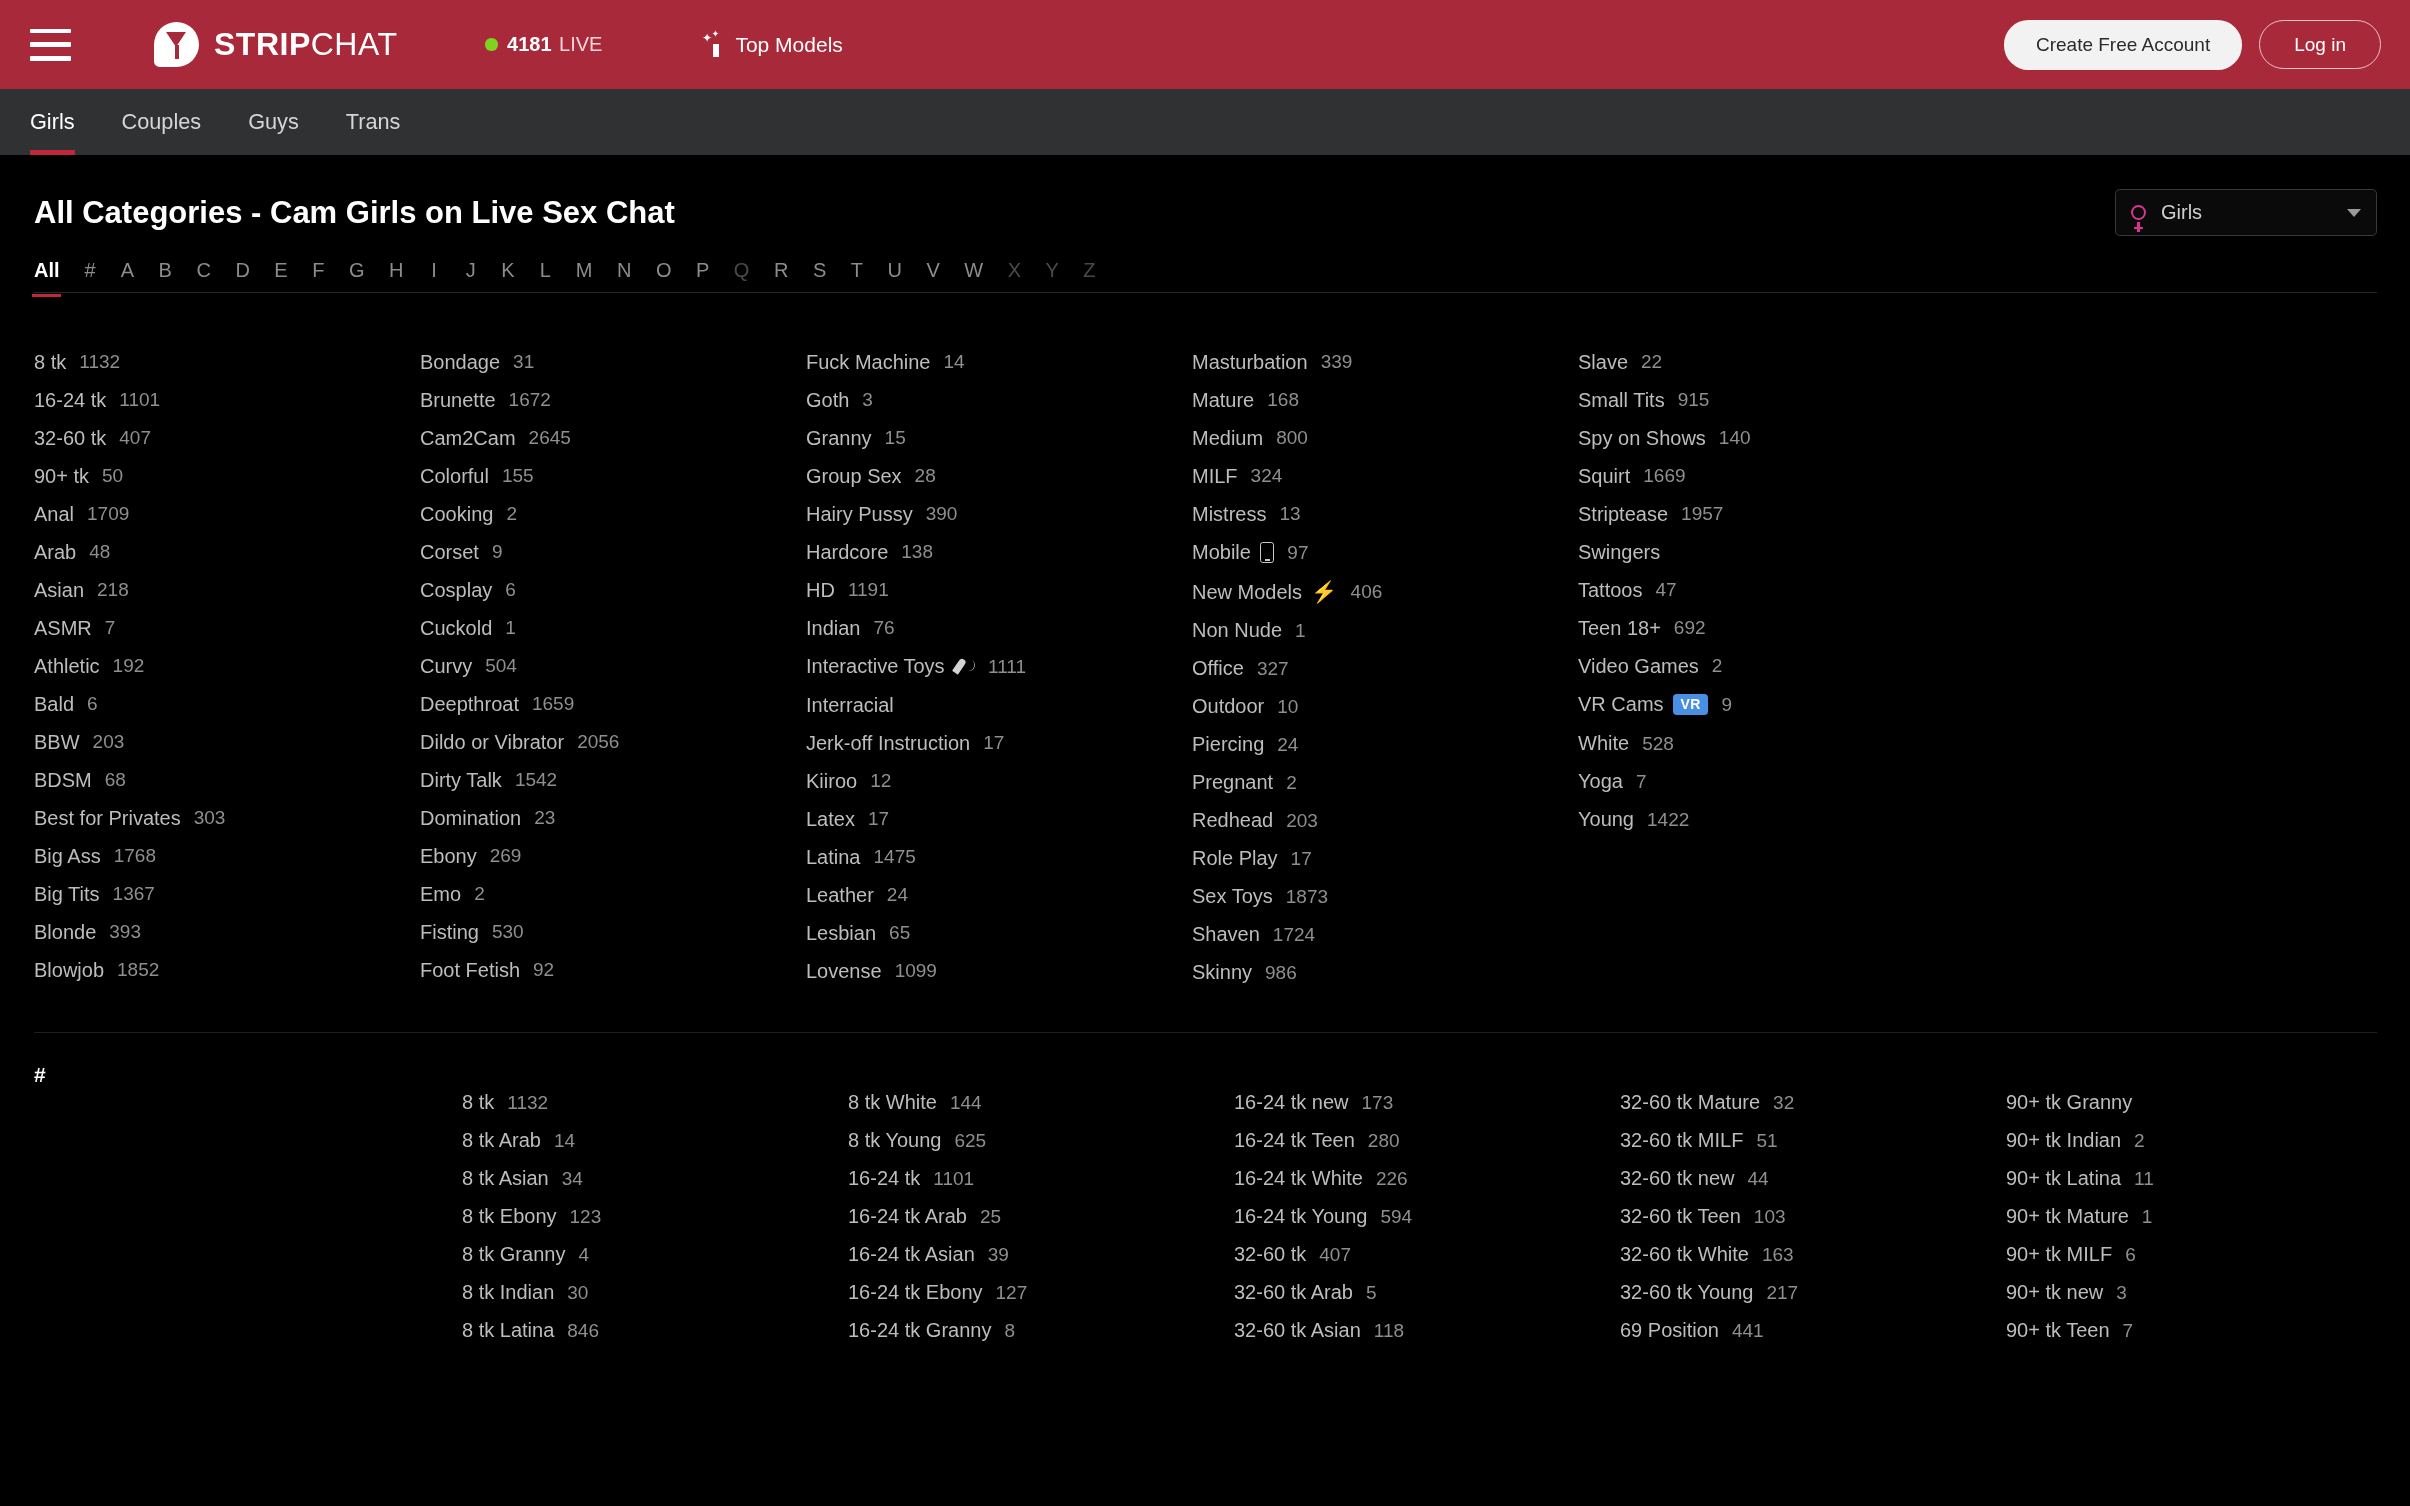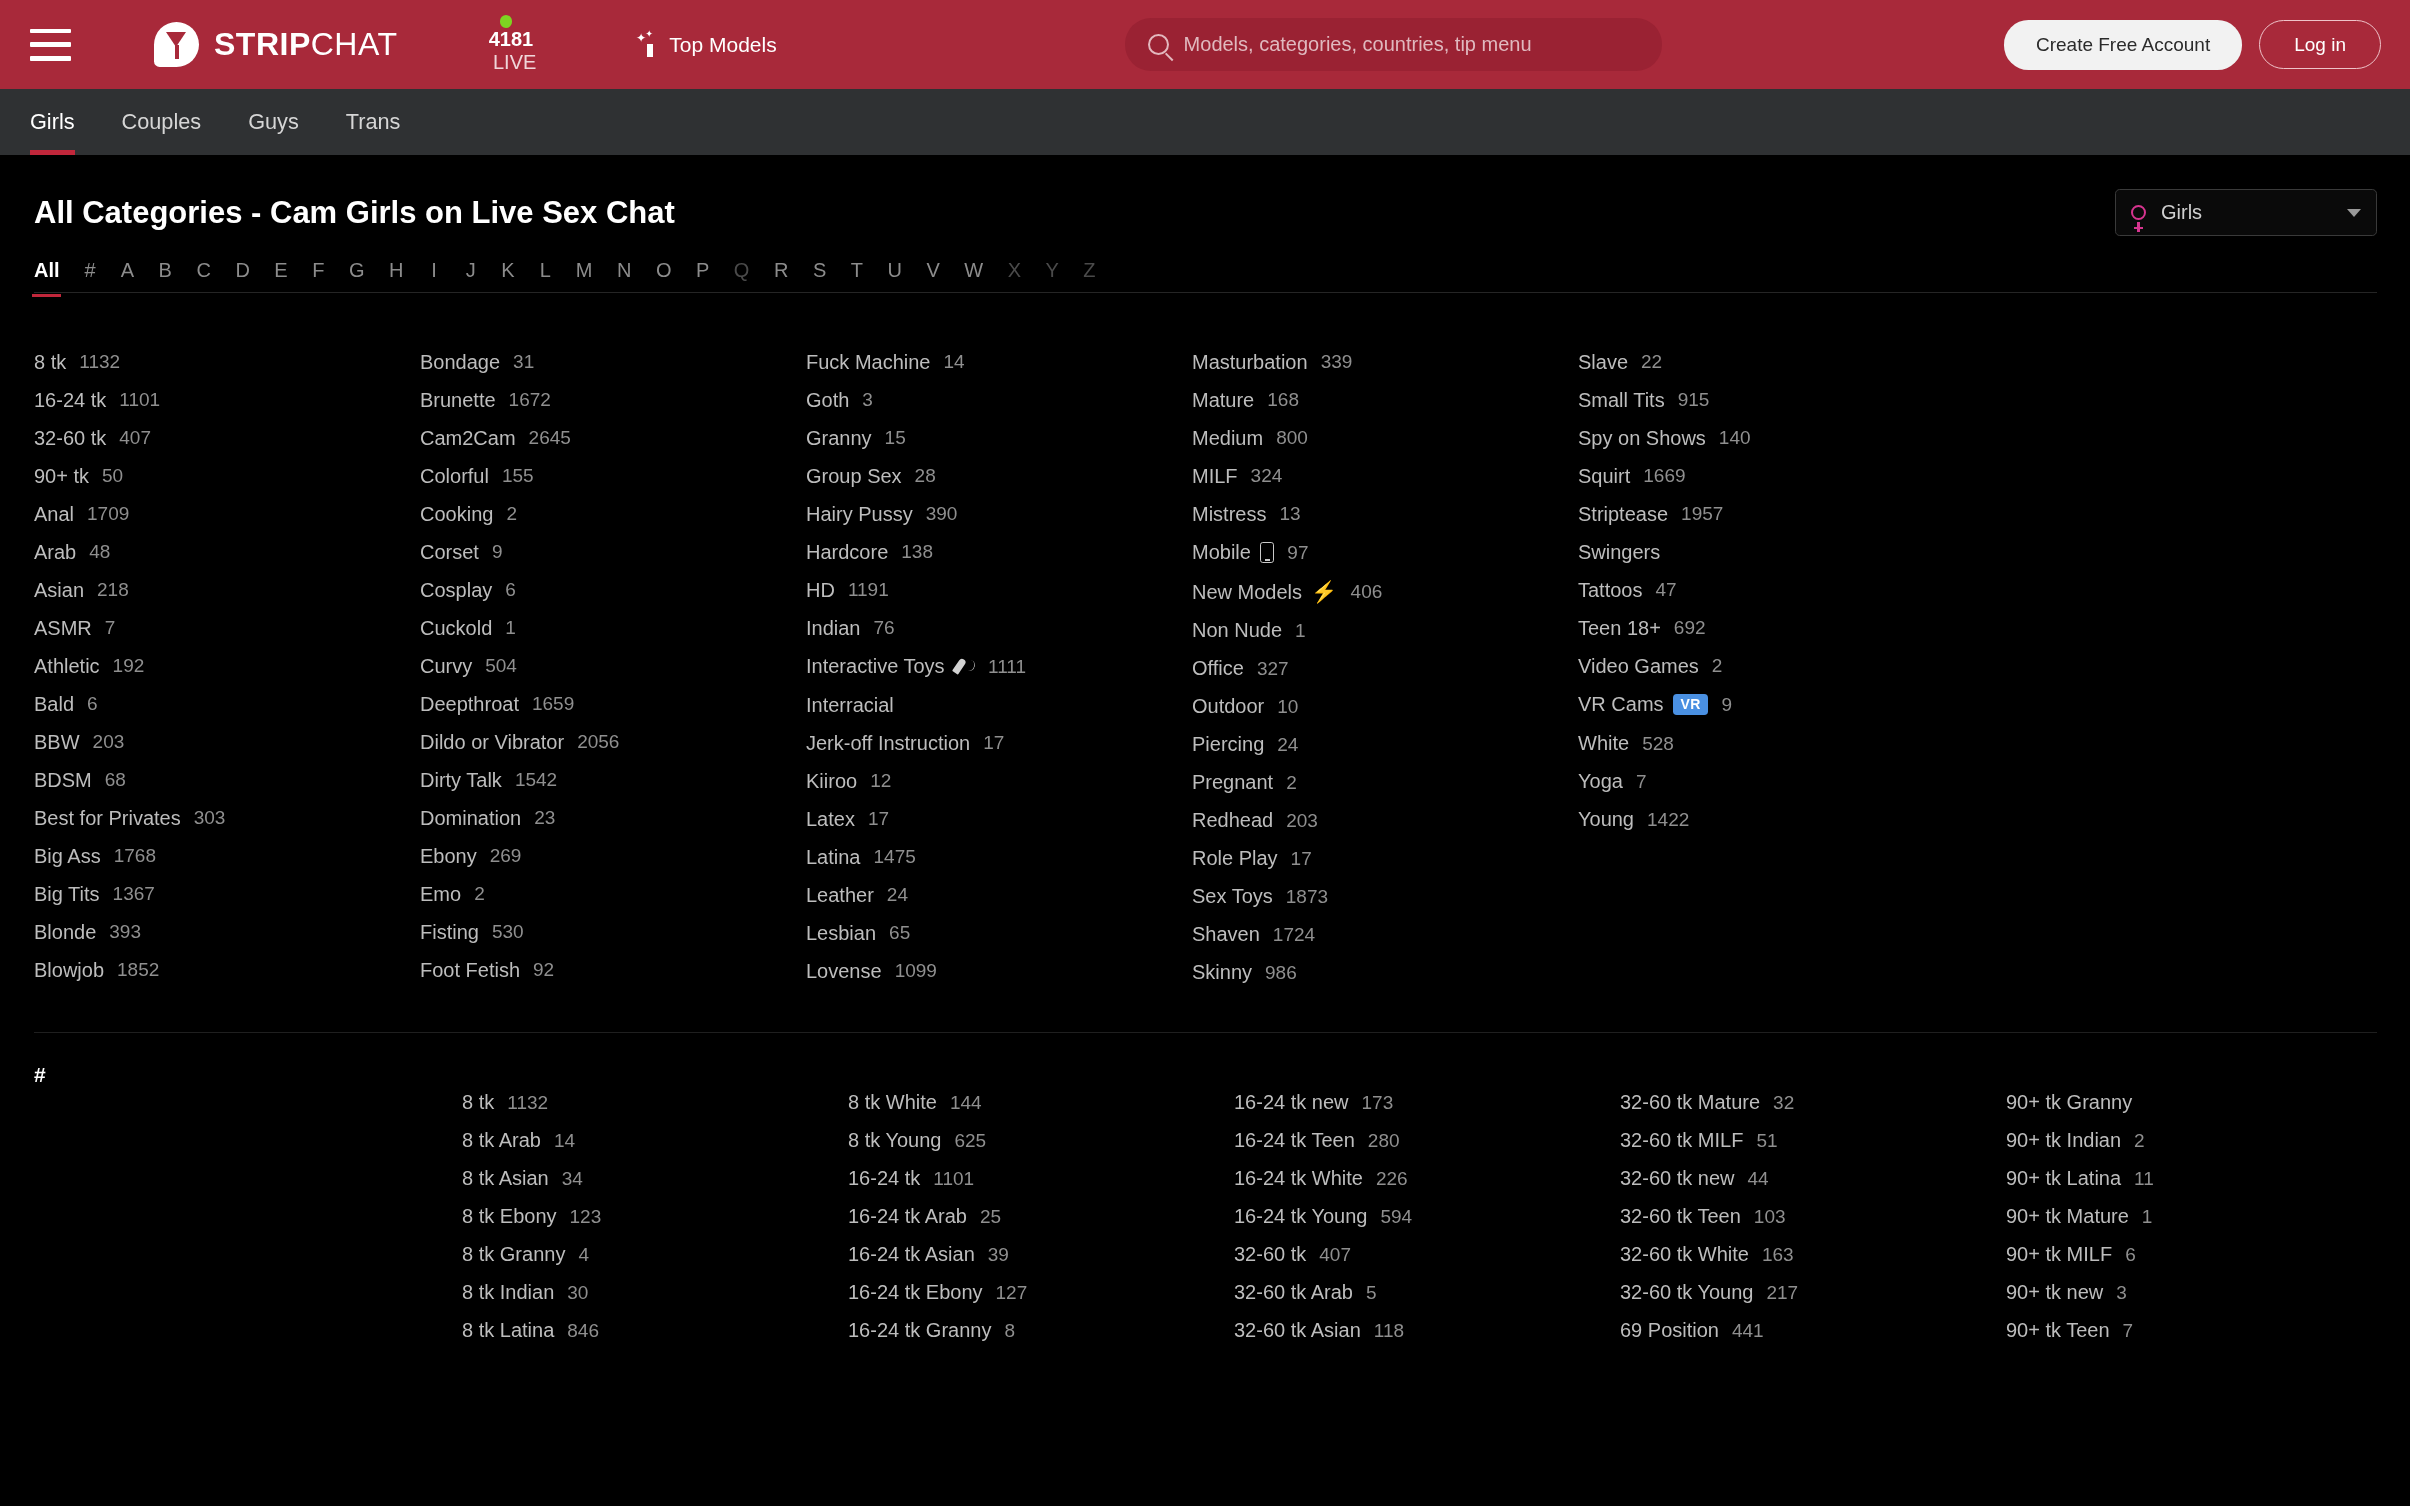--- a/index.html
+++ b/index.html
@@ -50,21 +50,21 @@
   .logo-mark::before {
     content: "";
     position: absolute;
     left: 21px; top: 22.6px;
     width: 3.8px; height: 14px;
     background: #a8293a;
   }
   .logo-text { font-size: 32px; font-weight: bold; letter-spacing: 0.5px; color:#fff; white-space: nowrap; }
   .logo-text .lt-light { font-weight: normal; }
 
-  .live-wrap { display:flex; align-items:center; margin-left: 43px; cursor: pointer; flex-direction: column; }
+  .live-wrap { display:flex; align-items:center; margin-left: 43px; cursor: pointer; }
   .live-dot { width: 12.2px; height:12.2px; border-radius:50%; background:#7ed321; margin-right:9.4px; }
   .live-count { color:#fff; font-size: 20px; font-weight: bold; }
   .live-label { color:#f0d6da; font-size: 20px; margin-left: 7.5px; }
 
   .topmodels { display:flex; align-items:center; margin-left: 49px; cursor:pointer; }
   .bars-icon { width: 26px; height: 24.5px; position: relative; margin-right: 13px; }
   .bars-icon i { position:absolute; bottom:0; width:5.6px; background:#fff; display:block; }
   .bars-icon i:nth-child(1){ left:0; height:10.4px; }
   .bars-icon i:nth-child(2){ left:8.5px; height:17px; }
   .bars-icon i:nth-child(3){ left:17px; height:13px; }
@@ -250,24 +250,20 @@
     <div class="bars-icon">
       <u>✦</u>
         <u>✦</u>
       <i></i>
         <i></i>
         <i></i>
     </div>
     <div class="topmodels-label">Top Models</div>
   </div>
 
-  <div class="searchbox">
-    <div class="search-icon"></div>
-    <div class="search-placeholder">Models, categories, countries, tip menu</div>
-  </div>
 
   <div class="auth-wrap">
     <button class="btn-create">Create Free Account</button>
     <button class="btn-login">Log in</button>
   </div>
 </div>
 
 <div class="gendernav" id="gender-nav">
     <div class="gnav-item active">Girls</div>
     <div class="gnav-item">Couples</div>

